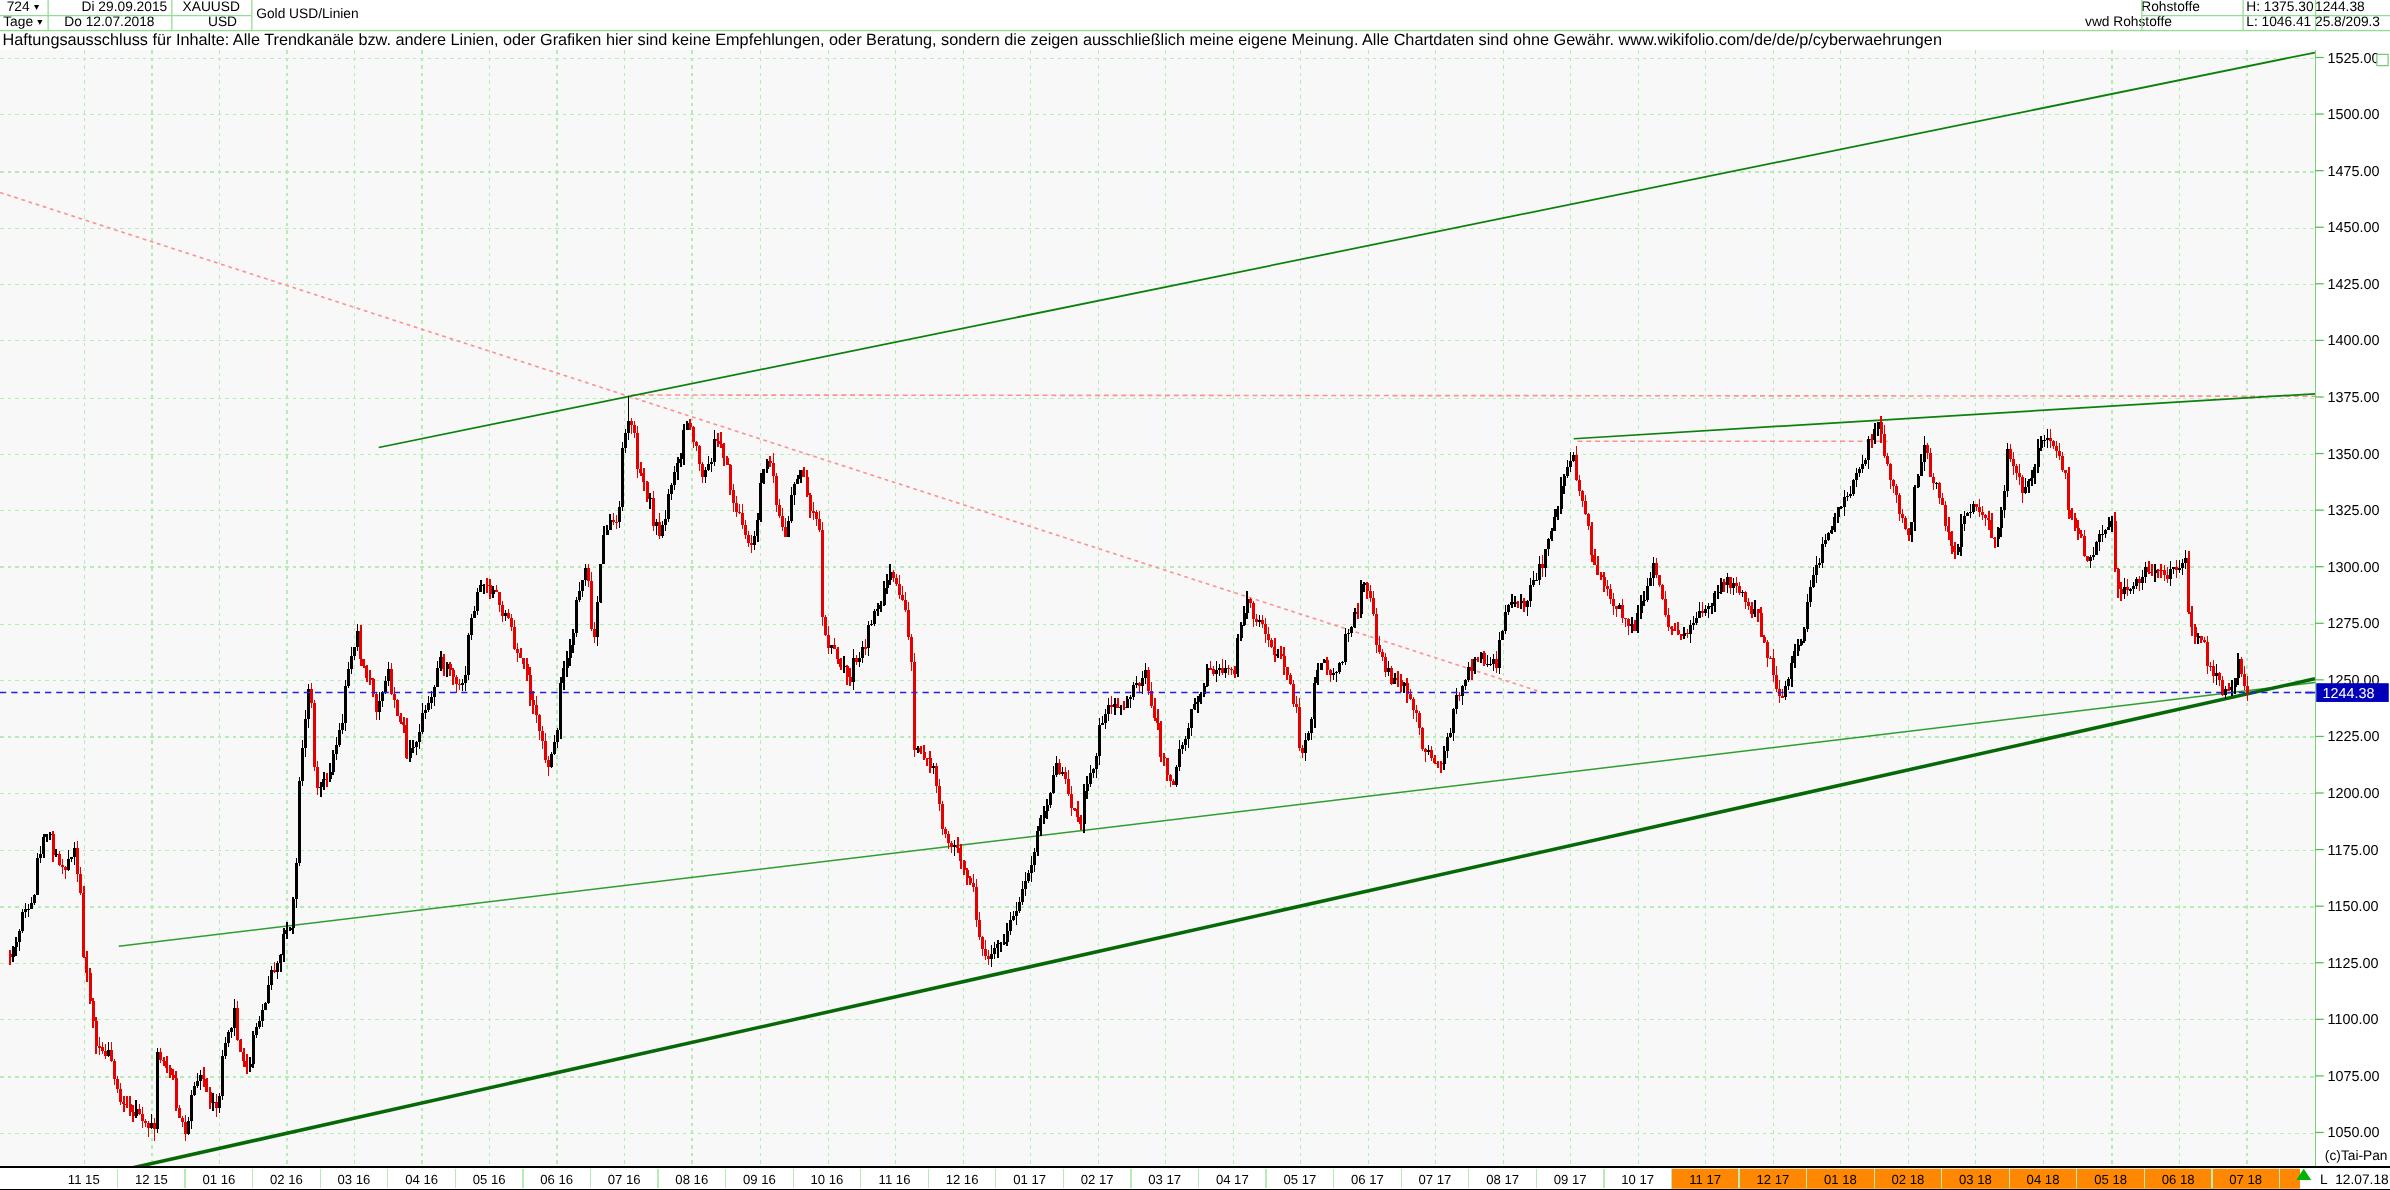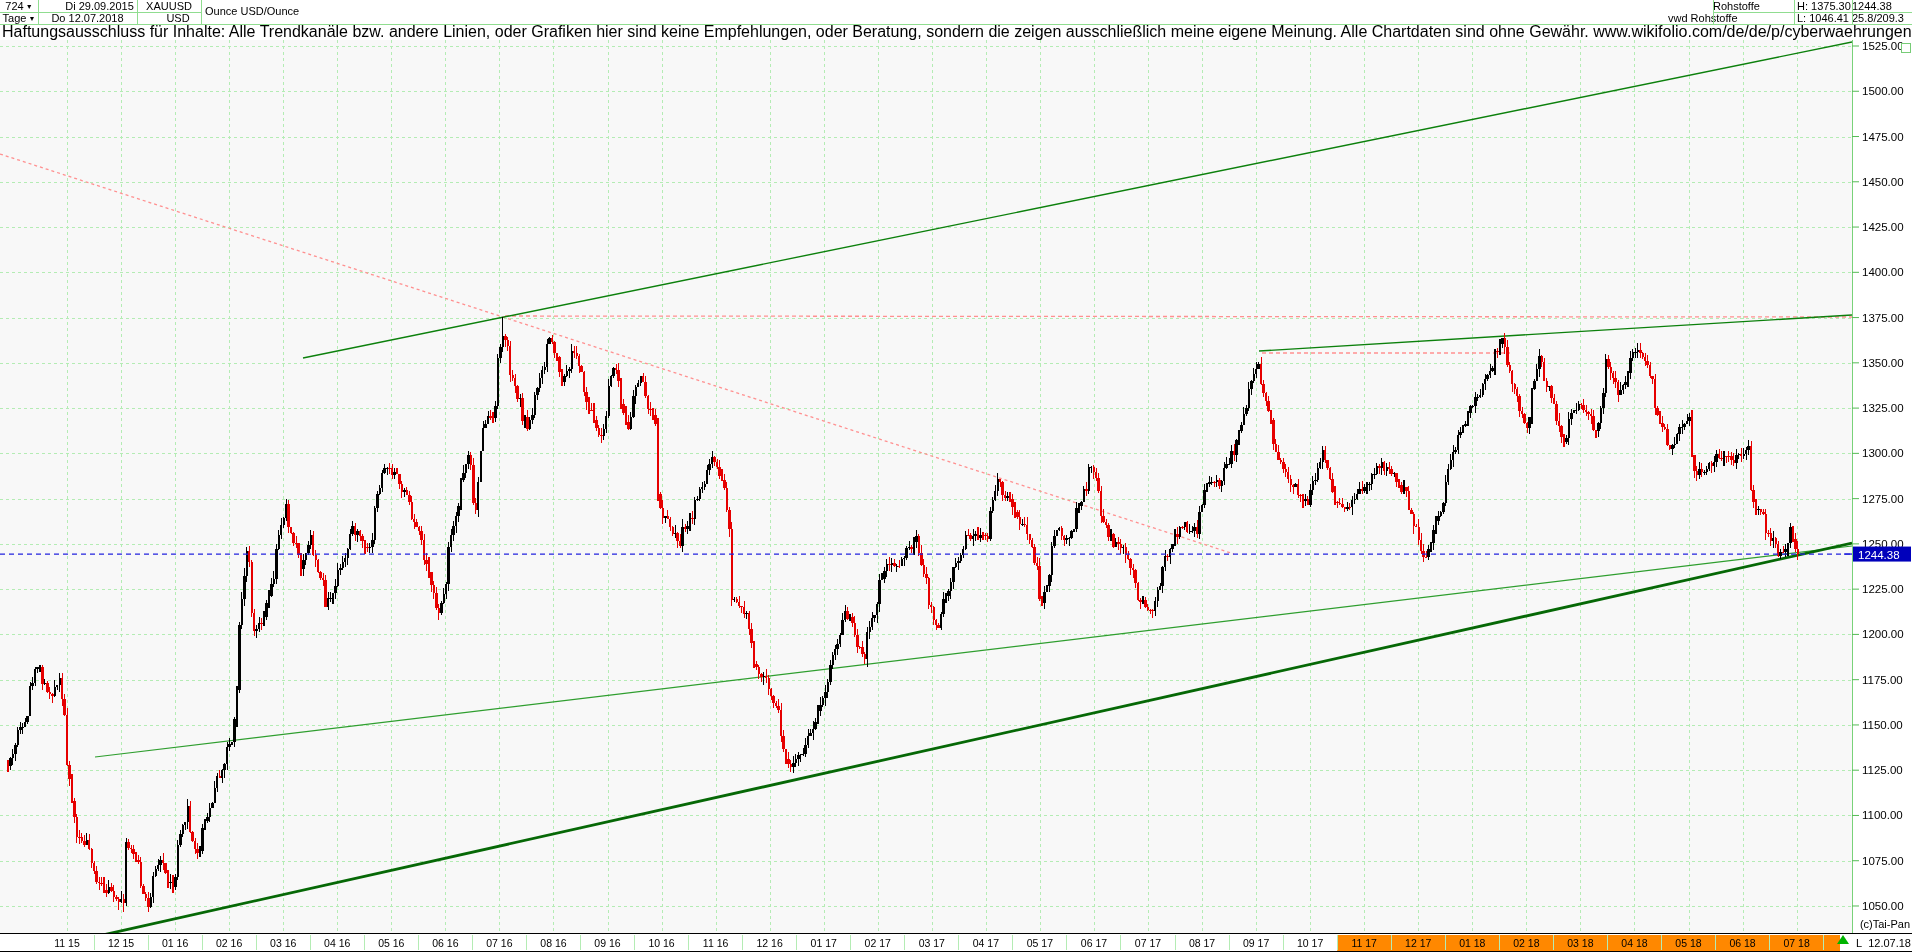--- a/index.html
+++ b/index.html
@@ -4,35 +4,35 @@
 <style>
   html,body{margin:0;padding:0;background:#fff;}
   #app{position:relative;width:1912px;height:952px;background:#ffffff;
        font-family:"Liberation Sans",sans-serif;overflow:hidden;color:#000;}
   .hcell{position:absolute;font-size:11px;line-height:12px;height:12px;white-space:nowrap;overflow:hidden;}
   .c-center{text-align:center;}
   .c-right{text-align:left;}
   .arrow{font-size:7px;vertical-align:1px;margin-left:2px;}
   .vline{position:absolute;width:1px;background:#90dd90;top:0;height:24px;}
   .hline{position:absolute;height:1px;background:#90dd90;}
-  #disclaimer{position:absolute;left:2px;top:25px;font-size:16px;line-height:14px;white-space:nowrap;}
+  #disclaimer{position:absolute;left:2px;top:25px;font-size:13px;line-height:14px;white-space:nowrap;}
   svg text{font-family:"Liberation Sans",sans-serif;}
 </style>
 </head>
 <body>
 
 <div id="app">
 
   <div class="hcell c-center" style="left:0;top:0;width:38px;"><span>724</span><span class="arrow">▼</span></div>
   <div class="hcell c-center" style="left:0;top:12px;width:38px;"><span>Tage</span><span class="arrow">▼</span></div>
   <div class="hcell c-center" style="left:38px;top:0;width:99px;padding-left:12px;">Di 29.09.2015</div>
   <div class="hcell c-center" style="left:38px;top:12px;width:99px;">Do 12.07.2018</div>
   <div class="hcell c-center" style="left:137px;top:0;width:64px;">XAUUSD</div>
   <div class="hcell c-center" style="left:146px;top:12px;width:64px;">USD</div>
-  <div class="hcell" style="left:205px;top:0;width:300px;height:24px;line-height:22px;">Ounce USD/Ounce</div>
+  <div class="hcell" style="left:205px;top:0;width:300px;height:24px;line-height:22px;">Gold USD/Linien</div>
   <div class="hcell c-right" style="left:1713px;top:0;width:78px;">Rohstoffe</div>
   <div class="hcell c-right" style="left:1668px;top:12px;width:78px;">vwd Rohstoffe</div>
   <div class="hcell" style="left:1797px;top:0;width:54px;">H: 1375.30</div>
   <div class="hcell" style="left:1797px;top:12px;width:76px;">L: 1046.41</div>
   <div class="hcell c-right" style="left:1852px;top:0;width:57px;">1244.38</div>
   <div class="hcell c-right" style="left:1852px;top:12px;width:57px;">25.8/209.3</div>
 
   <div class="vline" style="left:38px;"></div>
   <div class="vline" style="left:137px;"></div>
   <div class="vline" style="left:201px;"></div>

